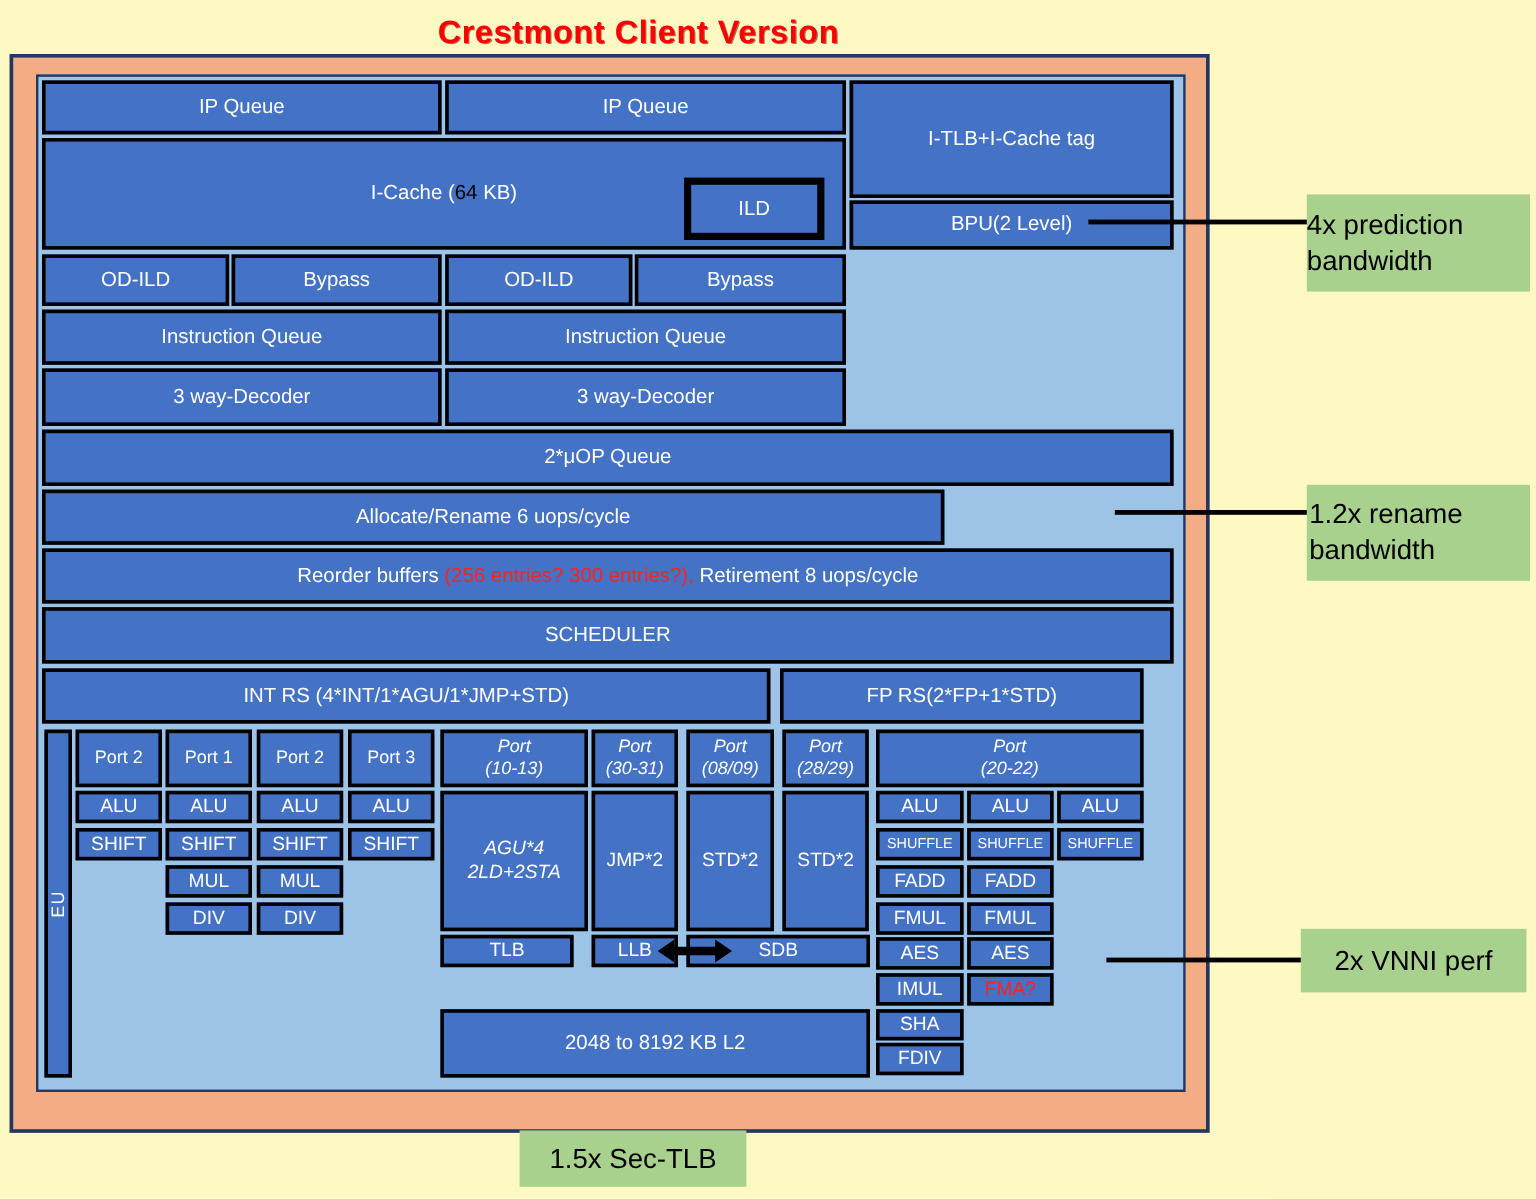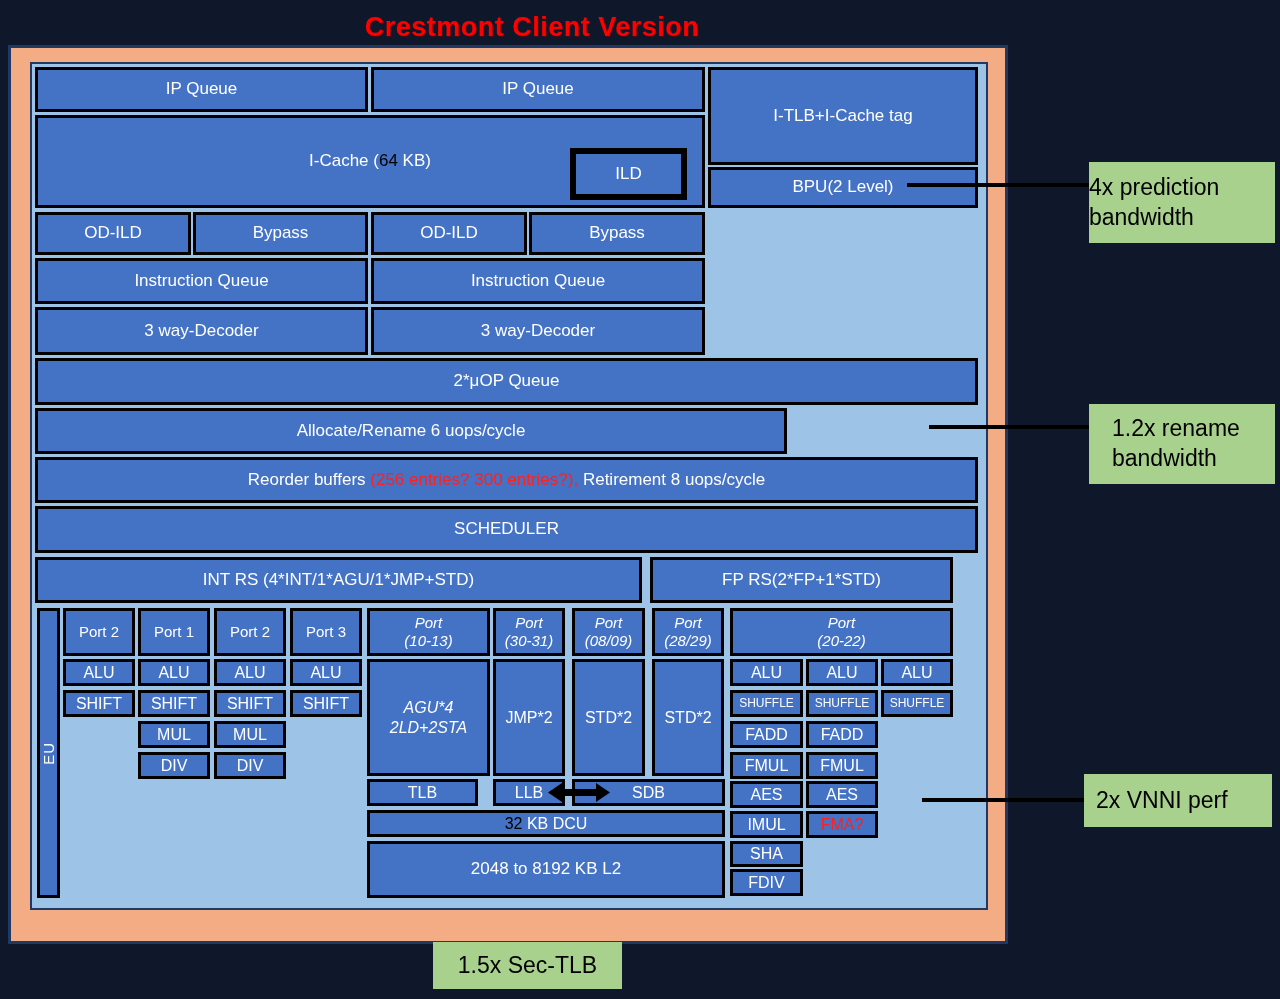--- a/index.html
+++ b/index.html
@@ -1,19 +1,19 @@
 <!DOCTYPE html>
 <html><head>
 <meta charset="utf-8">
 <style>
   html,body { margin:0; padding:0; background:#ffffff; }
   #canvas {
     position:relative; width:1280px; height:999px; overflow:hidden;
     font-family:"Liberation Sans","DejaVu Sans",sans-serif;
-    background:#0f172a;
+    background:#fef9c3;
   }
   .title {
     position:absolute; left:32px; top:12px; width:1000px;
     text-align:center; font-size:27px; font-weight:bold;
     color:#fe0000; text-shadow:1px 1px 0 rgba(130,0,0,.55);
     letter-spacing:.5px; z-index:3;
   }
   .frame {
     position:absolute; left:8px; top:45px; width:1000px; height:899px;
     background:#f4ac84; border:3px solid #1f3864; box-sizing:border-box; z-index:0;
@@ -162,31 +162,27 @@
   <div class="blk un" style="left:367px;top:779px;width:111px;height:27px">TLB</div>
   <div class="blk un" style="left:493px;top:779px;width:72px;height:27px">LLB</div>
   <div class="blk un" style="left:572px;top:779px;width:153px;height:27px">SDB</div>
 
   <svg class="arrow" style="left:548px;top:781px" width="62" height="23" viewBox="0 0 62 23">
     <line x1="10" y1="11.5" x2="52" y2="11.5" stroke="#000" stroke-width="7"></line>
     <polygon points="0,11.5 14,2 14,21" fill="#000"></polygon>
     <polygon points="62,11.5 48,2 48,21" fill="#000"></polygon>
   </svg>
 
-  <div class="blk un" style="left:367px;top:810px;width:358px;height:27px">
-    <span class="seg dark">32</span>
-      <span class="seg"> KB DCU</span>
-  </div>
 
   <div class="blk" style="left:367px;top:841px;width:358px;height:57px">2048 to 8192 KB L2</div>
 
   <div class="hline" style="left:907px;top:183px;width:182px"></div>
   <div class="hline" style="left:929px;top:425px;width:160px"></div>
   <div class="hline" style="left:922px;top:798px;width:162px"></div>
 
   <div class="green" style="left:1089px;top:162px;width:186px;height:81px;">4x prediction
 bandwidth</div>
-  <div class="green" style="left:1089px;top:404px;width:186px;height:80px;padding-left:23px">1.2x rename
+  <div class="green" style="left:1089px;top:404px;width:186px;height:80px;padding-left:2px">1.2x rename
 bandwidth</div>
-  <div class="green" style="left:1084px;top:774px;width:188px;height:53px;padding-left:12px">2x VNNI perf</div>
+  <div class="green" style="left:1084px;top:774px;width:188px;height:53px;padding-left:28px">2x VNNI perf</div>
   <div class="green" style="left:433px;top:942px;width:189px;height:47px;justify-content:center">1.5x Sec-TLB</div>
 
 </div>
 
 </body></html>

